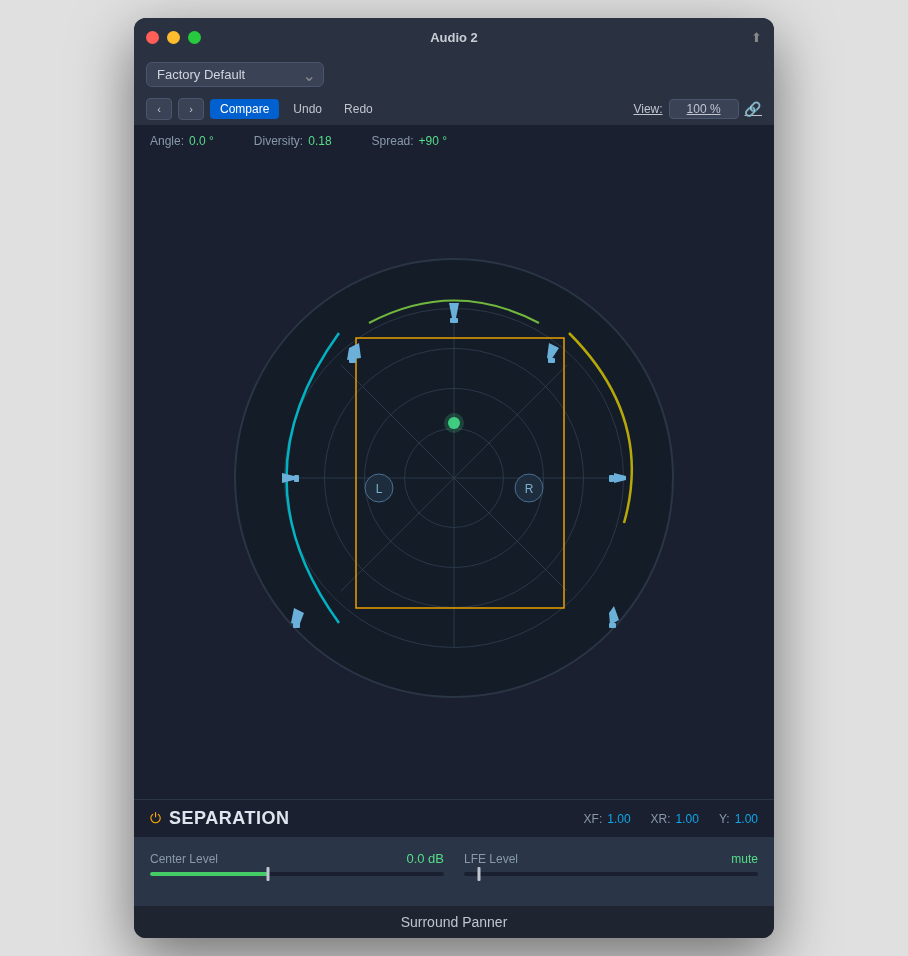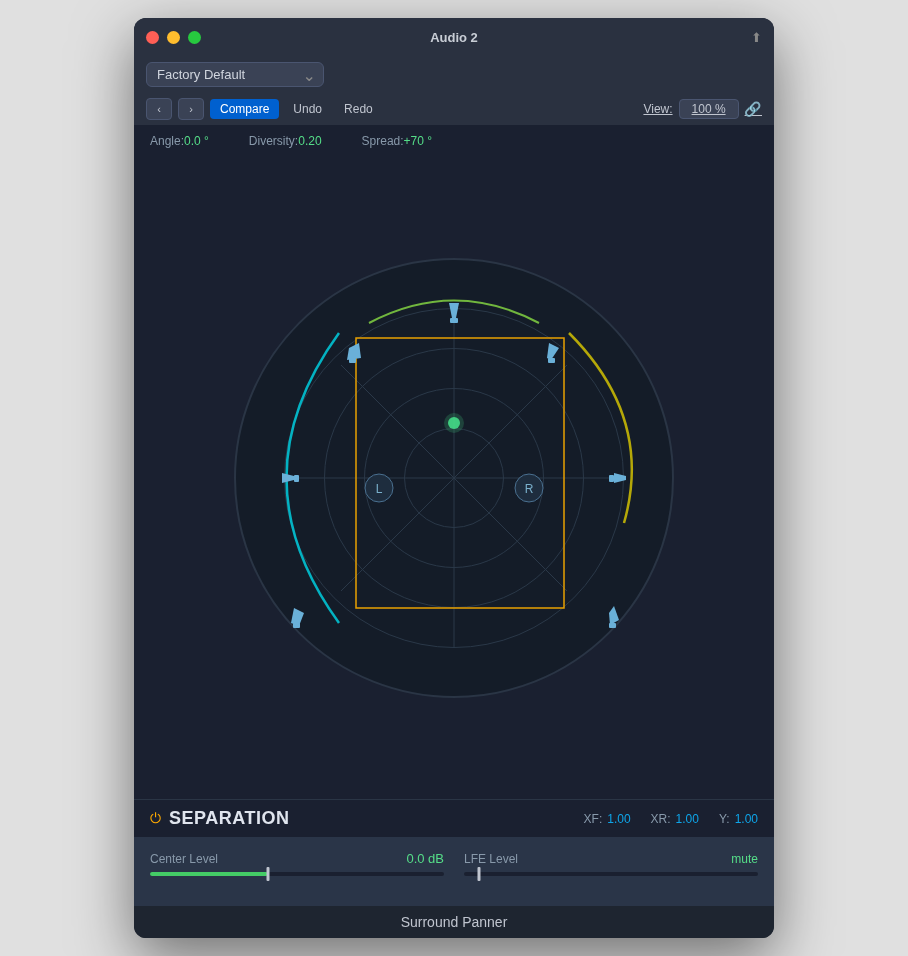--- a/index.html
+++ b/index.html
@@ -156,21 +156,21 @@
       font-size: 12px;
       text-decoration: underline;
     }
 
     .view-input {
       background: #3a4255;
       border: 1px solid #4a5570;
       border-radius: 4px;
       color: #c0c5cf;
       font-size: 12px;
-      width: 60px;
+      width: 70px;
       padding: 2px 6px;
       text-align: center;
     }
 
     .link-icon {
       color: #888;
       font-size: 14px;
       cursor: pointer;
     }
 
@@ -188,20 +188,21 @@
       display: flex;
       align-items: center;
       padding: 8px 16px;
       gap: 40px;
       flex-shrink: 0;
     }
 
     .param-item {
       display: flex;
       align-items: center;
+      gap: 5px;
       font-size: 12px;
       justify-content: flex-end;
     }
 
     .param-label {
       color: #8899aa;
     }
 
     .param-value {
       color: #55dd88;
@@ -426,25 +427,25 @@
 
     <div class="main-content">
 
       <div class="params-row">
         <div class="param-item">
           <span class="param-label">Angle:</span>
           <span class="param-value">0.0 °</span>
         </div>
         <div class="param-item">
           <span class="param-label">Diversity:</span>
-          <span class="param-value">0.20</span>
+          <span class="param-value">0.18</span>
         </div>
         <div class="param-item">
           <span class="param-label">Spread:</span>
-          <span class="param-value">+70 °</span>
+          <span class="param-value">+90 °</span>
         </div>
       </div>
 
       <div class="surround-field-container">
         <div class="surround-canvas">
 
           <div class="outer-circle"></div>
 
           <div class="radar-circle" style="width:340px;height:340px;"></div>
           <div class="radar-circle" style="width:260px;height:260px;"></div>

